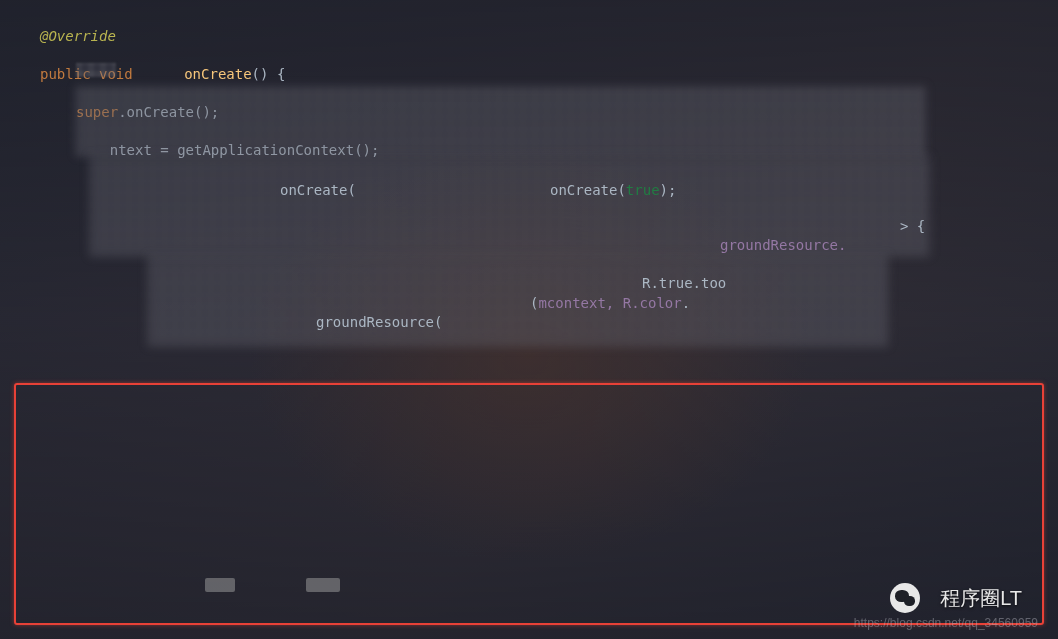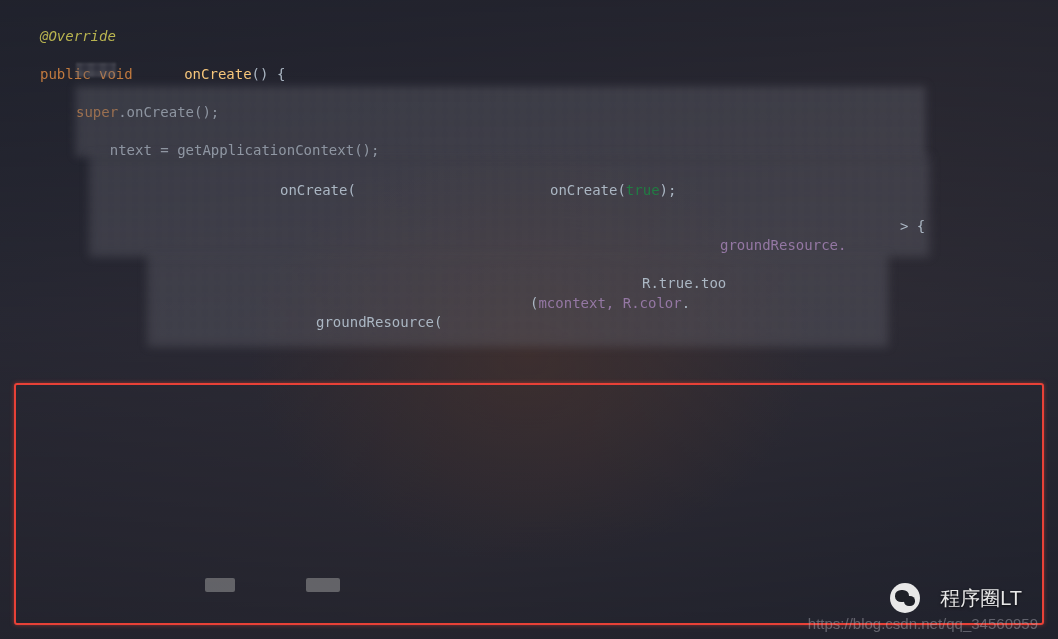--- a/index.html
+++ b/index.html
@@ -60,21 +60,21 @@
   .px2 { left: 76px; top: 86px; width: 850px; height: 70px; filter: blur(4px); }
   .px3 { left: 90px; top: 156px; width: 840px; height: 100px; filter: blur(5px); }
   .px4 { left: 148px; top: 256px; width: 740px; height: 90px; filter: blur(5px); }
   .px5 { left: 205px; top: 578px; width: 30px; height: 14px; background: rgba(160,160,160,0.5); border-radius:2px; filter:none;}
   .px6 { left: 306px; top: 578px; width: 34px; height: 14px; background: rgba(160,160,160,0.5); border-radius:2px; filter:none;}
   .watermark-url {
     position: absolute;
     right: 20px;
     bottom: 6px;
     color: rgba(180,180,190,0.45);
-    font-size: 15px;
+    font-size: 12px;
     font-family: sans-serif;
   }
   .wechat-badge {
     position: absolute;
     right: 36px;
     bottom: 26px;
     display: flex;
     align-items: center;
     gap: 20px;
     color: #e8e8e8;

